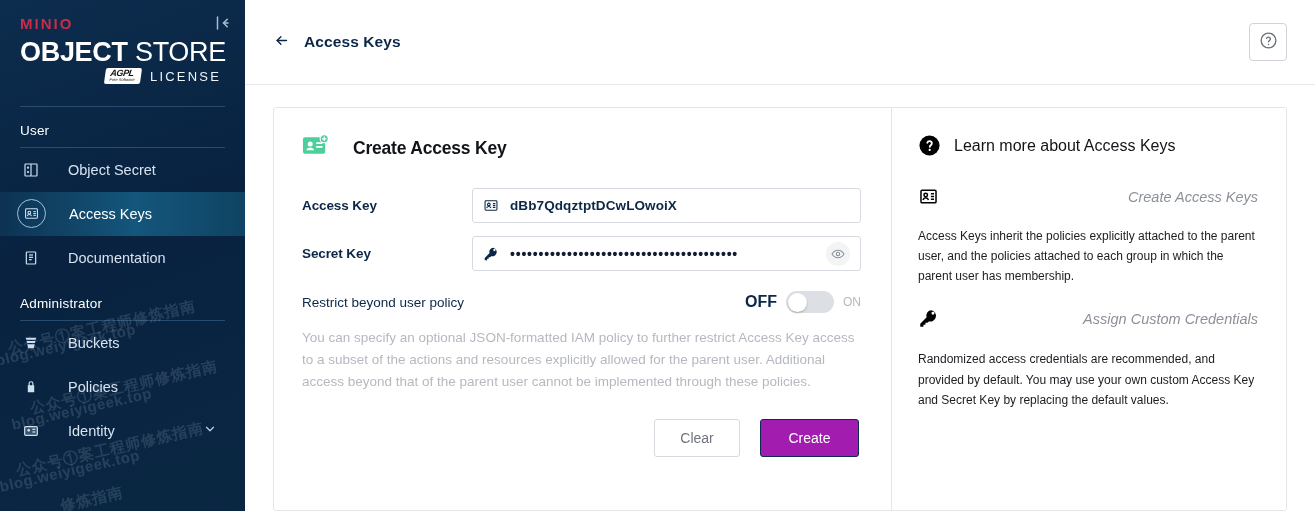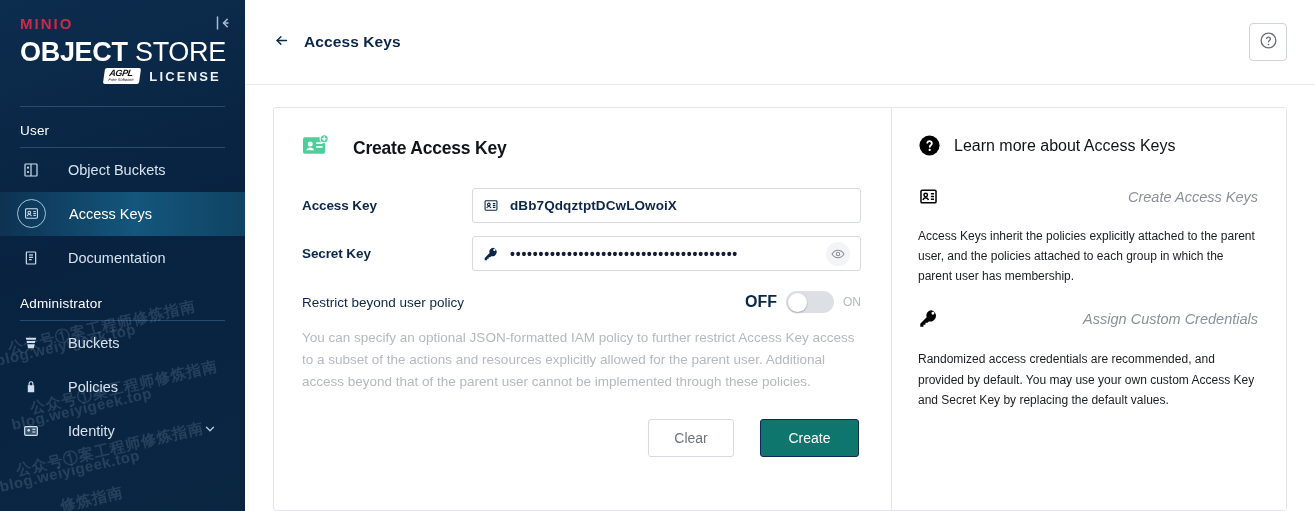--- a/index.html
+++ b/index.html
@@ -33,21 +33,21 @@
     margin-top: 2px; display: flex; align-items: center;
     justify-content: flex-end; gap: 9px; padding-right: 4px;
   }
   .agpl-badge {
     background: #fff; color: #111; font-size: 9px; font-weight: 700;
     font-style: italic; padding: 1px 6px 1px 5px; border-radius: 2px;
     line-height: 1.05; letter-spacing: -0.4px;
     transform: skewX(-8deg);
   }
   .agpl-badge .sub { display:block; font-size:4px; font-style:normal; font-weight:400; letter-spacing:0; }
-  .sb-license { font-size: 13px; letter-spacing: 2.2px; font-weight: 700; color: #eef3f8; }
+  .sb-license { font-size: 13px; letter-spacing: 2.2px; font-weight: 400; color: #eef3f8; }
   .sb-collapse {
     position: absolute; top: 12px; right: 12px;
     width: 22px; height: 22px; cursor: pointer;
     display: flex; align-items: center; justify-content: center;
     color: #a9bdd4;
   }
   .sb-divider { height: 1px; background: #2a4b6d; margin: 22px 20px 0 20px; }
 
   .sb-section {
     font-size: 13.5px; font-weight: 500; color: #ffffff;
@@ -156,27 +156,27 @@
   .switch .knob {
     position: absolute; top: 1.5px; left: 2px; width: 19px; height: 19px;
     border-radius: 50%; background: #fff; box-shadow: 0 1px 2px rgba(0,0,0,.25);
   }
 
   .help-p {
     margin-top: 14px; font-size: 13.5px; line-height: 1.62;
     color: #b5b9bf; max-width: 580px;
   }
 
-  .btn-row { display: flex; justify-content: flex-end; gap: 26px; margin-top: 26px; padding-right: 2px; }
+  .btn-row { display: flex; justify-content: flex-end; gap: 20px; margin-top: 26px; padding-right: 2px; }
   .btn {
     min-width: 86px; height: 38px; border-radius: 3px; font-size: 14px;
     display: flex; align-items: center; justify-content: center; cursor: pointer;
   }
   .btn-clear { background: #fff; border: 1px solid #d6dae0; color: #6f747c; }
-  .btn-create { background: #0f766e; border: 1px solid #0d2a55; color: #fff; min-width: 99px; }
+  .btn-create { background: #a21caf; border: 1px solid #0d2a55; color: #fff; min-width: 99px; }
 
   
   .info-col {
     flex: 0 0 395px; border-left: 1px solid #e3e5e9;
     padding: 26px 28px 0 26px; background: #fff; min-width: 0;
   }
   .info-head { display: flex; align-items: center; gap: 13px; margin-bottom: 30px; }
   .info-head .ttl { font-size: 16px; font-weight: 400; color: #111418; }
   .info-sub { display: flex; align-items: center; gap: 13px; margin-bottom: 20px; justify-content: space-between; }
   .info-sub .stxt { font-size: 14.5px; font-style: italic; color: #8b9099; }
@@ -217,21 +217,21 @@
 
     <div class="sb-item">
       <span class="sb-ico">
         <svg width="16" height="16" viewBox="0 0 24 24" fill="none" stroke="currentColor" stroke-width="1.8">
           <rect x="3" y="3" width="18" height="18" rx="1"></rect>
           <line x1="12" y1="3" x2="12" y2="21"></line>
           <circle cx="7.5" cy="8.5" r="1.6" fill="currentColor" stroke="none"></circle>
           <circle cx="7.5" cy="15" r="1.6" fill="currentColor" stroke="none"></circle>
         </svg>
       </span>
-      <span class="sb-lbl">Object Buckets</span>
+      <span class="sb-lbl">Object Secret</span>
     </div>
 
     <div class="sb-item active">
       <span class="sb-ico">
         <svg width="15" height="15" viewBox="0 0 24 24" fill="none" stroke="currentColor" stroke-width="1.7">
           <rect x="2.5" y="4.5" width="19" height="15" rx="1.5"></rect>
           <circle cx="8.5" cy="10.5" r="2.2"></circle>
           <path d="M5 16.2c.6-1.8 2-2.6 3.5-2.6s2.9.8 3.5 2.6"></path>
           <line x1="15" y1="9" x2="19" y2="9"></line>
           <line x1="15" y1="12" x2="19" y2="12"></line>

